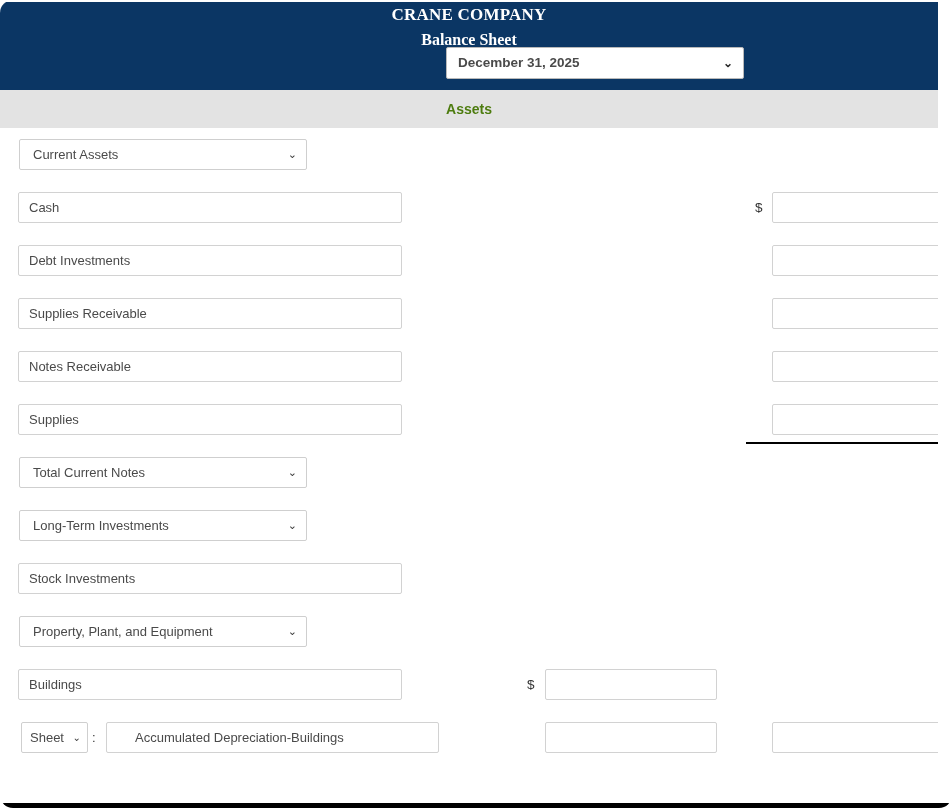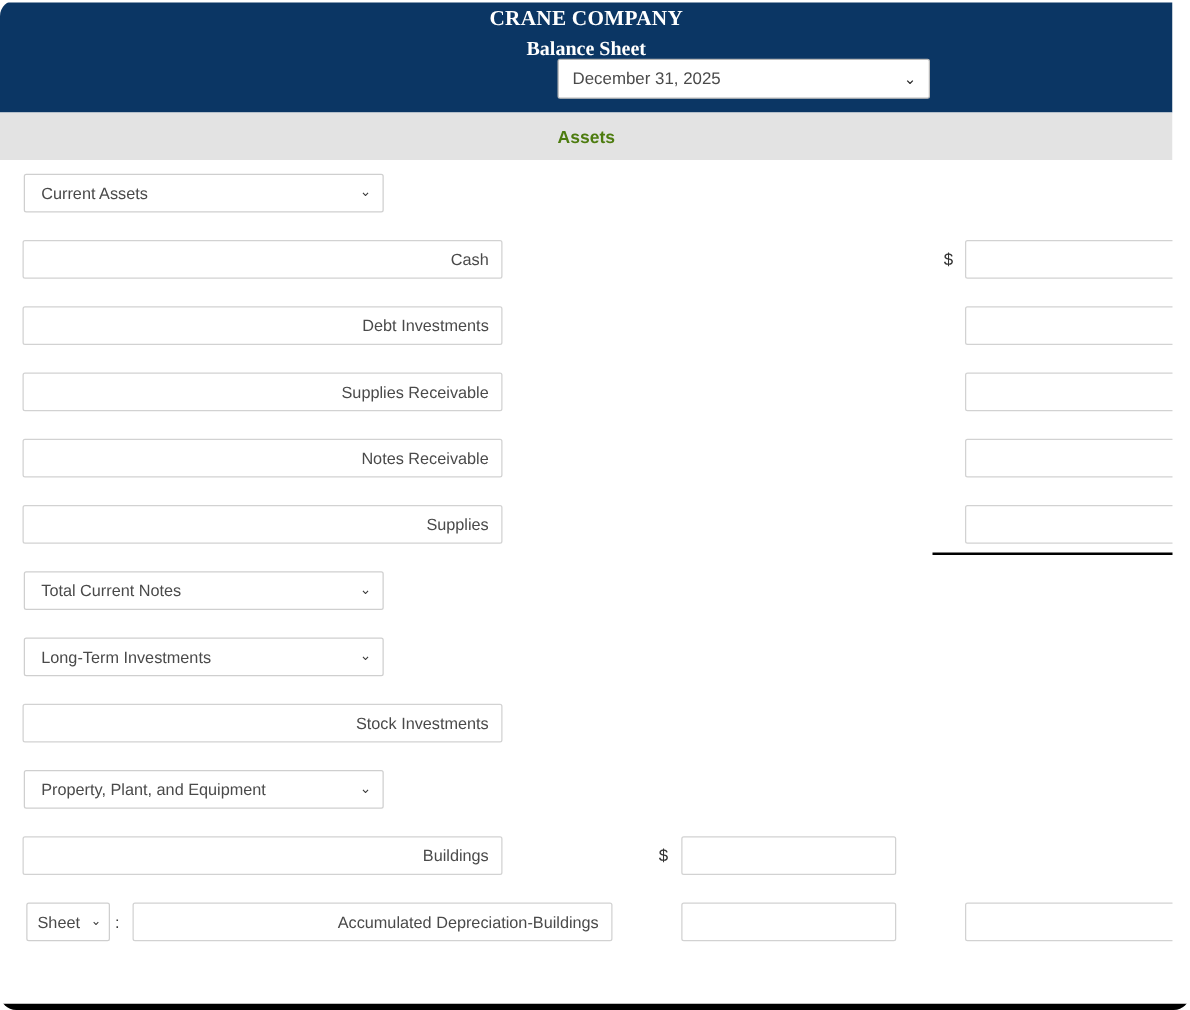--- a/index.html
+++ b/index.html
@@ -60,20 +60,21 @@
     padding-top: 1px;
   }
 
   
   .date-select-wrap {
     position: absolute;
     left: 446px;
     top: 47px;
     width: 326px;
     height: 32px;
+    font-weight: bold;
   }
   .date-select {
     width: 298px;
     height: 32px;
     box-sizing: border-box;
     background: #ffffff;
     border: 1px solid #b9b9b9;
     border-radius: 2px;
     font-family: "Liberation Sans", sans-serif;
     font-size: 13.5px;
@@ -160,21 +161,20 @@
     box-sizing: border-box;
     background: #ffffff;
     border: 1px solid #d2d2d2;
     border-radius: 2px;
     font-size: 13px;
     color: #4a4a4a;
     padding: 0 10px;
     line-height: 29px;
     white-space: nowrap;
     overflow: hidden;
-    text-align: right;
   }
 
   
   .mini-sel {
     position: absolute;
     left: 21px;
     top: 11px;
     width: 67px;
     height: 31px;
     box-sizing: border-box;
@@ -201,21 +201,21 @@
     position: absolute;
     left: 92px;
     top: 11px;
     height: 31px;
     line-height: 31px;
     font-size: 13px;
     color: #3a3a3a;
   }
   .txt-indent {
     left: 106px;
-    width: 384px;
+    width: 333px;
     padding-left: 28px;
   }
 
   
   .dollar-mid {
     position: absolute;
     left: 527px;
     top: 11px;
     height: 31px;
     line-height: 31px;

